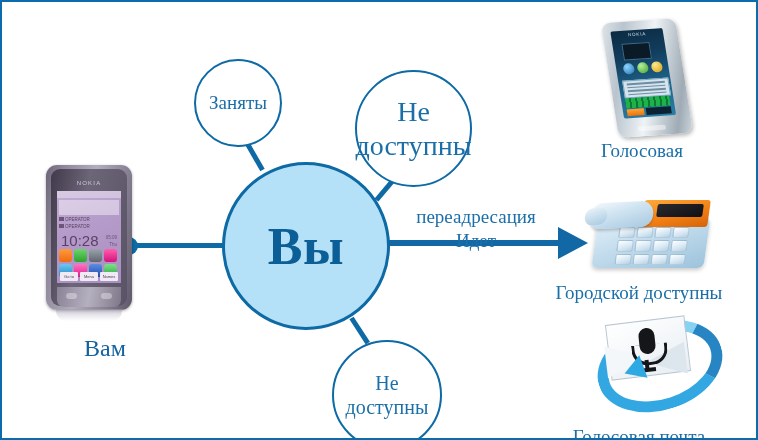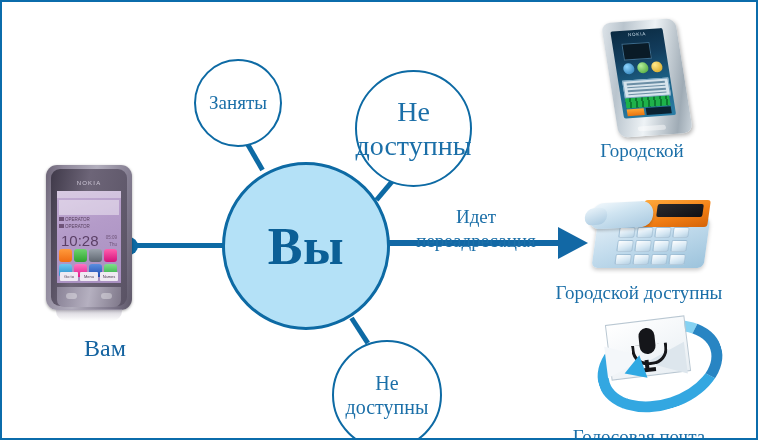--- a/index.html
+++ b/index.html
@@ -347,22 +347,22 @@
 
   <div class="abs conn conn-left-dot"></div>
   <div class="abs conn conn-left-line"></div>
   <div class="abs conn conn-busy"></div>
   <div class="abs conn conn-unav"></div>
   <div class="abs conn conn-noans"></div>
 
   <div class="abs arrow-shaft"></div>
   <div class="abs arrow-head"></div>
   <div class="abs arrow-label">
+    <div>переадресация</div>
     <div>Идет</div>
-    <div>переадресация</div>
   </div>
 
   <div class="abs bubble-sat bubble-busy">
     <span>Заняты</span>
   </div>
 
   <div class="abs bubble-sat bubble-unavail">
     <span>Не доступны</span>
   </div>
 
@@ -433,21 +433,21 @@
             <i></i>
             <i></i>
           </div>
         <div class="pr-green"></div>
         <div class="pr-orange"></div>
         <div class="pr-darkbar"></div>
       </div>
       <div class="pr-home"></div>
     </div>
   </div>
-  <div class="abs caption cap-mobile">Городской</div>
+  <div class="abs caption cap-mobile">Голосовая</div>
 
   <div class="abs landline">
     <div class="ll-base"></div>
     <div class="ll-orange"></div>
     <div class="ll-lcd"></div>
     <div class="ll-pad">
       <div class="ll-key"></div>
       <div class="ll-key"></div>
       <div class="ll-key"></div>
       <div class="ll-key"></div>

